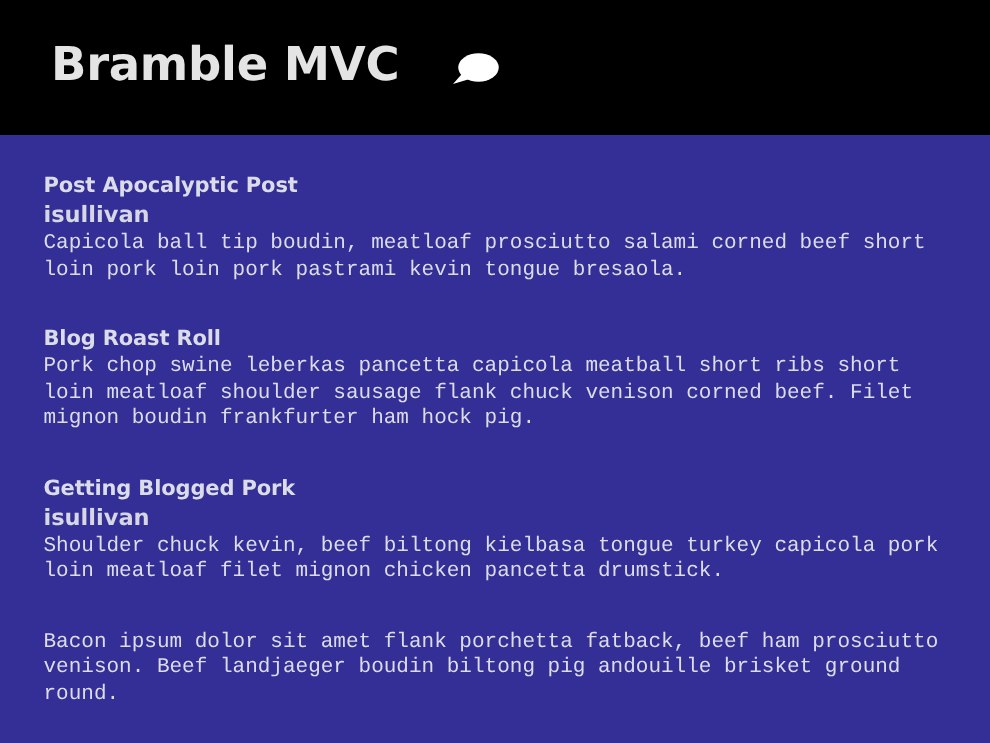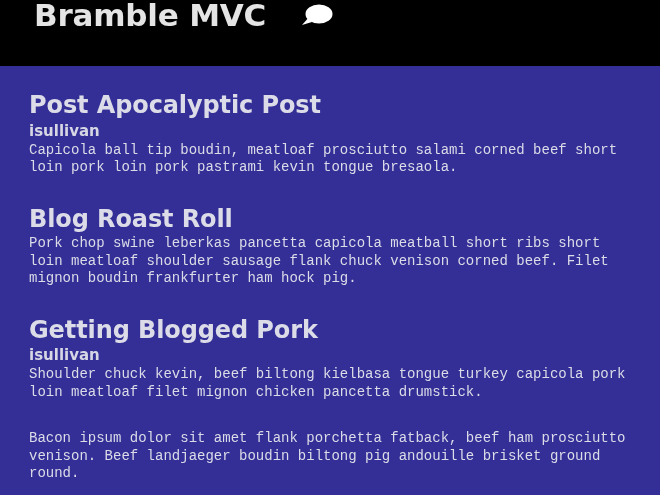--- a/index.html
+++ b/index.html
@@ -12,24 +12,24 @@
   }
   body {
     background: #332f96;
     font-family: "DejaVu Sans", "Liberation Sans", sans-serif;
     -webkit-font-smoothing: antialiased;
   }
 
   
   .navbar {
     background: #000000;
-    height: 66px;
+    height: 90px;
     width: 100%;
     display: flex;
-    align-items: flex-start;
+    align-items: center;
     padding: 0 0 0 34px;
     position: relative;
   }
   .brand {
     color: #e4e4e4;
     font-size: 31px;
     font-weight: bold;
     line-height: 1;
     letter-spacing: -0.2px;
     white-space: nowrap;
@@ -52,21 +52,21 @@
     width: 100%;
   }
 
   .post {
     margin-bottom: 29px;
   }
   .post:last-child { margin-bottom: 0; }
 
   .post-title {
     color: #dcdce8;
-    font-size: 24px;
+    font-size: 14px;
     font-weight: bold;
     line-height: 1.15;
     margin: 0 0 2px 0;
     letter-spacing: -0.1px;
   }
   .post-author {
     color: #d6d6e4;
     font-size: 15px;
     font-weight: bold;
     line-height: 1.2;

